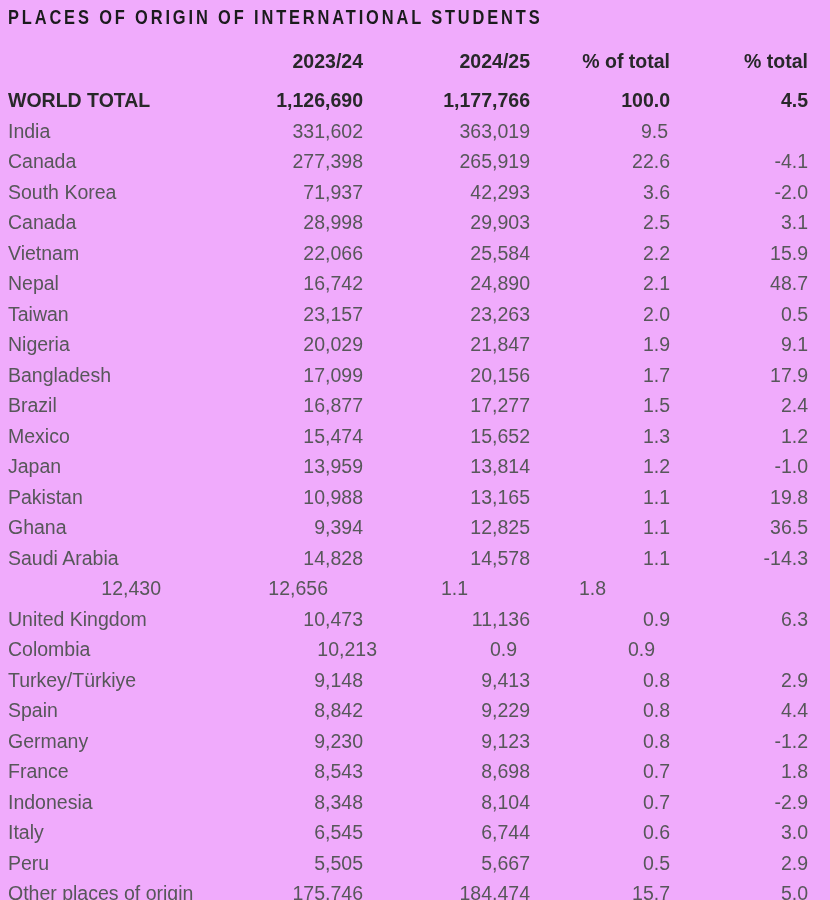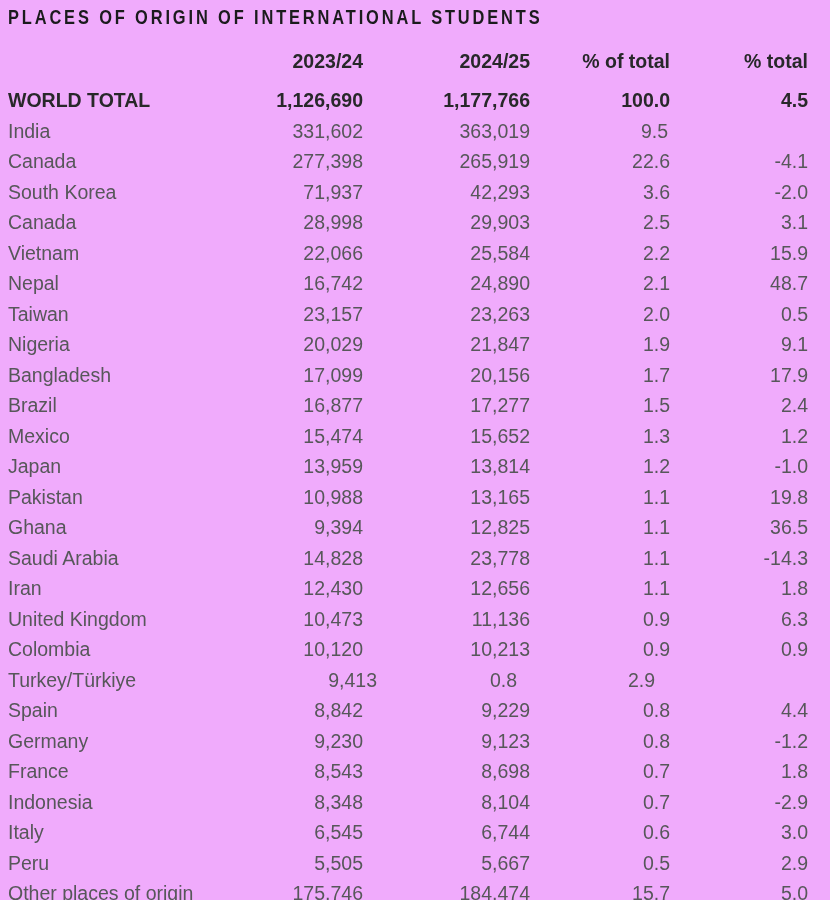--- a/index.html
+++ b/index.html
@@ -174,47 +174,46 @@
         <div class="row">
           <div class="cell c-label">Ghana</div>
           <div class="cell c-1">9,394</div>
           <div class="cell c-2">12,825</div>
           <div class="cell c-3">1.1</div>
           <div class="cell c-4">36.5</div>
         </div>
         <div class="row">
           <div class="cell c-label">Saudi Arabia</div>
           <div class="cell c-1">14,828</div>
-          <div class="cell c-2">23,778</div>
+          <div class="cell c-2">14,578</div>
           <div class="cell c-3">1.1</div>
           <div class="cell c-4">-14.3</div>
         </div>
         <div class="row">
-          <div class="cell c-label">Iran</div>
           <div class="cell c-1">12,430</div>
           <div class="cell c-2">12,656</div>
           <div class="cell c-3">1.1</div>
           <div class="cell c-4">1.8</div>
         </div>
         <div class="row">
           <div class="cell c-label">United Kingdom</div>
           <div class="cell c-1">10,473</div>
           <div class="cell c-2">11,136</div>
           <div class="cell c-3">0.9</div>
           <div class="cell c-4">6.3</div>
         </div>
         <div class="row">
           <div class="cell c-label">Colombia</div>
-          <div class="cell c-1">10,120</div>
           <div class="cell c-2">10,213</div>
           <div class="cell c-3">0.9</div>
           <div class="cell c-4">0.9</div>
         </div>
         <div class="row">
           <div class="cell c-label">Turkey/Türkiye</div>
+          <div class="cell c-1">9,148</div>
           <div class="cell c-2">9,413</div>
           <div class="cell c-3">0.8</div>
           <div class="cell c-4">2.9</div>
         </div>
         <div class="row">
           <div class="cell c-label">Spain</div>
           <div class="cell c-1">8,842</div>
           <div class="cell c-2">9,229</div>
           <div class="cell c-3">0.8</div>
           <div class="cell c-4">4.4</div>

